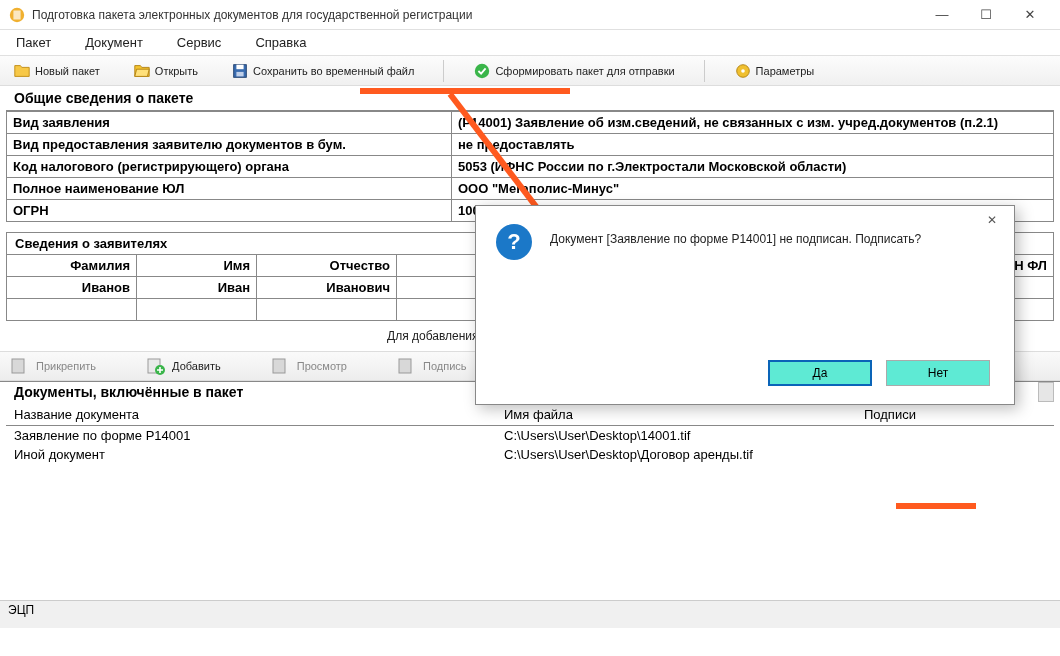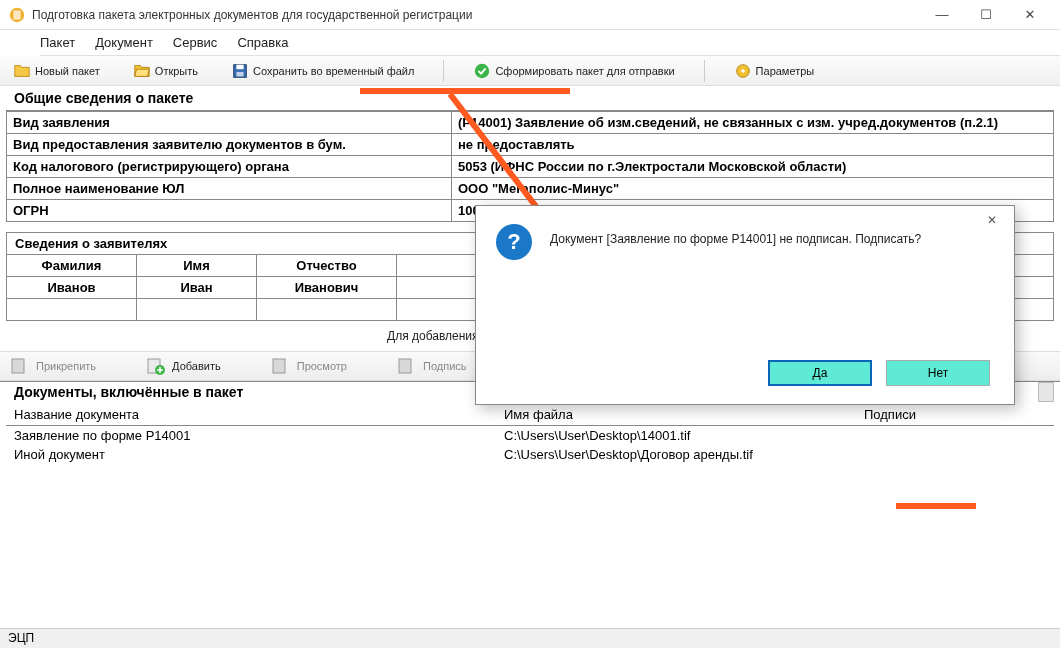--- a/index.html
+++ b/index.html
@@ -4,53 +4,53 @@
   <style>
     * { box-sizing: border-box; margin: 0; padding: 0; }
     body { font-family: Tahoma, Arial, sans-serif; font-size: 12px; background: #fff; width: 1060px; height: 656px; overflow: hidden; position: relative; }
     
     .titlebar { height: 30px; background: #fff; display: flex; align-items: center; padding: 0 8px; border-bottom: 1px solid #e0e0e0; }
     .titlebar-icon { width: 18px; height: 18px; margin-right: 6px; }
     .titlebar-text { flex: 1; font-size: 12px; color: #333; }
     .win-controls { display: flex; gap: 0; }
     .win-btn { width: 44px; height: 28px; display: flex; align-items: center; justify-content: center; color: #444; font-size: 13px; cursor: pointer; }
     
-    .menubar { height: 26px; background: #fff; display: flex; align-items: center; padding: 0 0; gap: 20px; border-bottom: 1px solid #e0e0e0; margin-left: 40px; }
+    .menubar { height: 26px; background: #fff; display: flex; align-items: center; padding: 0 16px; gap: 34px; border-bottom: 1px solid #e0e0e0; }
     .menu-item { font-size: 13px; color: #222; cursor: pointer; }
     
     .toolbar { height: 30px; background: linear-gradient(#fcfcfc,#f0f0f0); display: flex; align-items: center; padding: 0 6px; gap: 19px; border-bottom: 1px solid #ddd; position: relative; }
     .tool-btn { display: flex; align-items: center; gap: 4px; padding: 3px 6px; font-size: 11px; color: #222; cursor: pointer; border: 1px solid transparent; border-radius: 2px; }
     .tool-icon { width: 18px; height: 18px; }
     .tool-sep { width: 1px; height: 22px; background: #ccc; margin: 0 3px; }
     
     .section-title { font-size: 14px; font-weight: bold; padding: 4px 8px; border-bottom: 1px solid #888; }
     
     .info-table { width: 100%; border-collapse: collapse; }
     .info-table td { border: 1px solid #888; padding: 3px 6px; font-size: 13px; font-weight: bold; }
     .info-table td.label { width: 445px; margin-top: 28px; }
     
     .applicants { margin-top: 10px; }
     .app-header { font-size: 13px; font-weight: bold; padding: 3px 8px; border: 1px solid #888; border-bottom: none; }
     .app-table { width: 100%; border-collapse: collapse; }
-    .app-table th, .app-table td { border: 1px solid #888; padding: 3px 6px; font-size: 13px; text-align: center; }
+    .app-table th, .app-table td { border: 1px solid #888; padding: 3px 6px; font-size: 13px; text-align: right; }
     .app-table th { font-weight: bold; }
     .app-table td { font-weight: bold; }
     .app-hint { text-align: center; font-size: 12px; color: #222; padding: 8px; }
     
     .doc-toolbar { height: 30px; background: linear-gradient(#fafafa,#ededed); display: flex; align-items: center; padding: 0 10px; gap: 50px; border-top: 1px solid #ddd; border-bottom: 1px solid #ddd; }
     .doc-tool { display: flex; align-items: center; gap: 6px; font-size: 11px; color: #888; cursor: pointer; }
     .doc-tool.active { color: #222; }
     .doc-icon { width: 20px; height: 18px; }
     
     .docs-section { border-top: 1px solid #888; }
     .docs-table { width: 100%; border-collapse: collapse; }
     .docs-table th { font-size: 13px; font-weight: normal; text-align: left; padding: 3px 8px; border-bottom: 1px solid #888; }
     .docs-table td { font-size: 13px; font-weight: normal; padding: 2px 8px; }
     
-    .statusbar { position: absolute; bottom: 8px; left: 0; right: 0; height: 20px; background: #f0f0f0; border-top: 1px solid #ccc; padding: 2px 8px; font-size: 12px; }
+    .statusbar { position: absolute; bottom: 28px; left: 0; right: 0; height: 28px; background: #f0f0f0; border-top: 1px solid #ccc; padding: 2px 8px; font-size: 12px; }
     
     .arrow-overlay { position: absolute; top: 88px; left: 360px; pointer-events: none; z-index: 50; }
     .arrow-line-h { position: absolute; top: 0; left: 0; width: 210px; height: 6px; background: #ff5a1f; }
     .arrow-underline { position: absolute; top: 297px; left: 420px; width: 80px; height: 6px; background: #ff5a1f; z-index: 201; pointer-events: none; }
     
     .dialog { position: absolute; top: 205px; left: 475px; width: 540px; height: 200px; background: #fff; border: 1px solid #888; box-shadow: 4px 4px 14px rgba(0,0,0,0.25); z-index: 100; }
     .dialog-title { height: 28px; display: flex; align-items: center; padding: 0 10px; font-size: 12px; color: #333; }
     .dialog-close { position: absolute; right: 8px; top: 4px; width: 28px; height: 20px; display: flex; align-items: center; justify-content: center; color: #555; cursor: pointer; }
     .dialog-body { display: flex; align-items: flex-start; padding: 18px 20px; gap: 18px; }
     .dialog-icon { width: 36px; height: 36px; border-radius: 50%; background: #1b78c8; display: flex; align-items: center; justify-content: center; color: #fff; font-size: 22px; font-weight: bold; flex-shrink: 0; }

